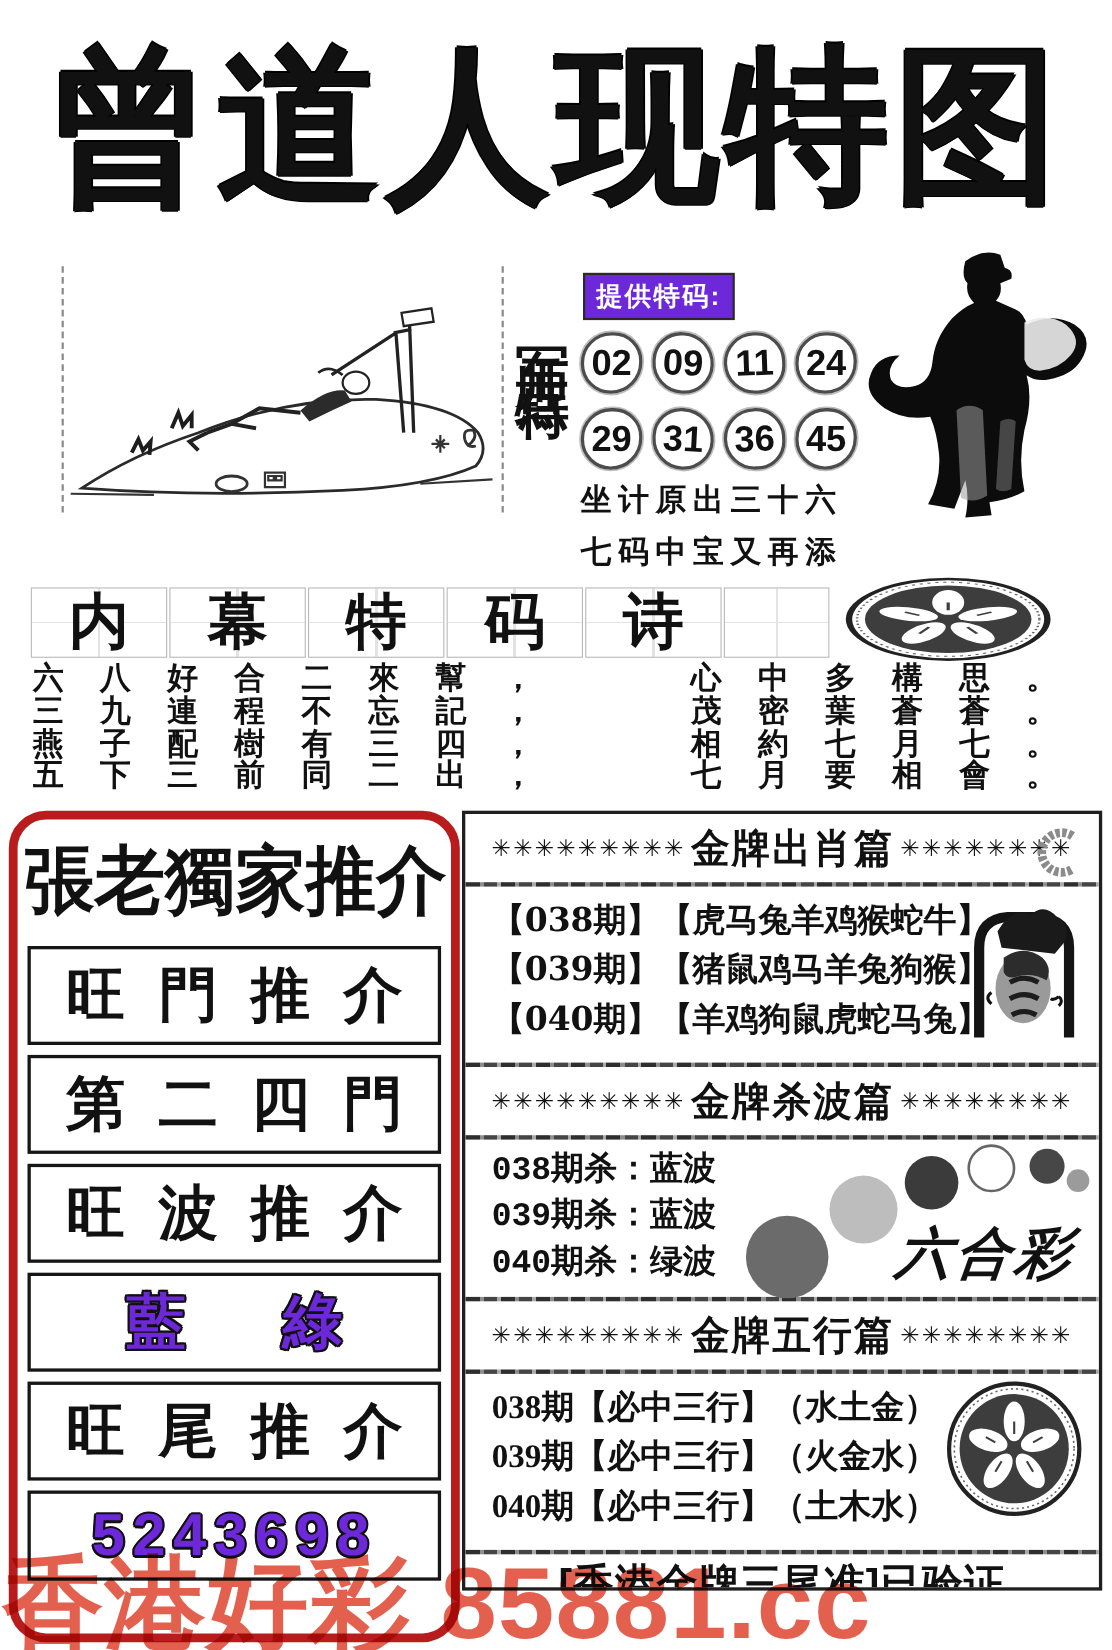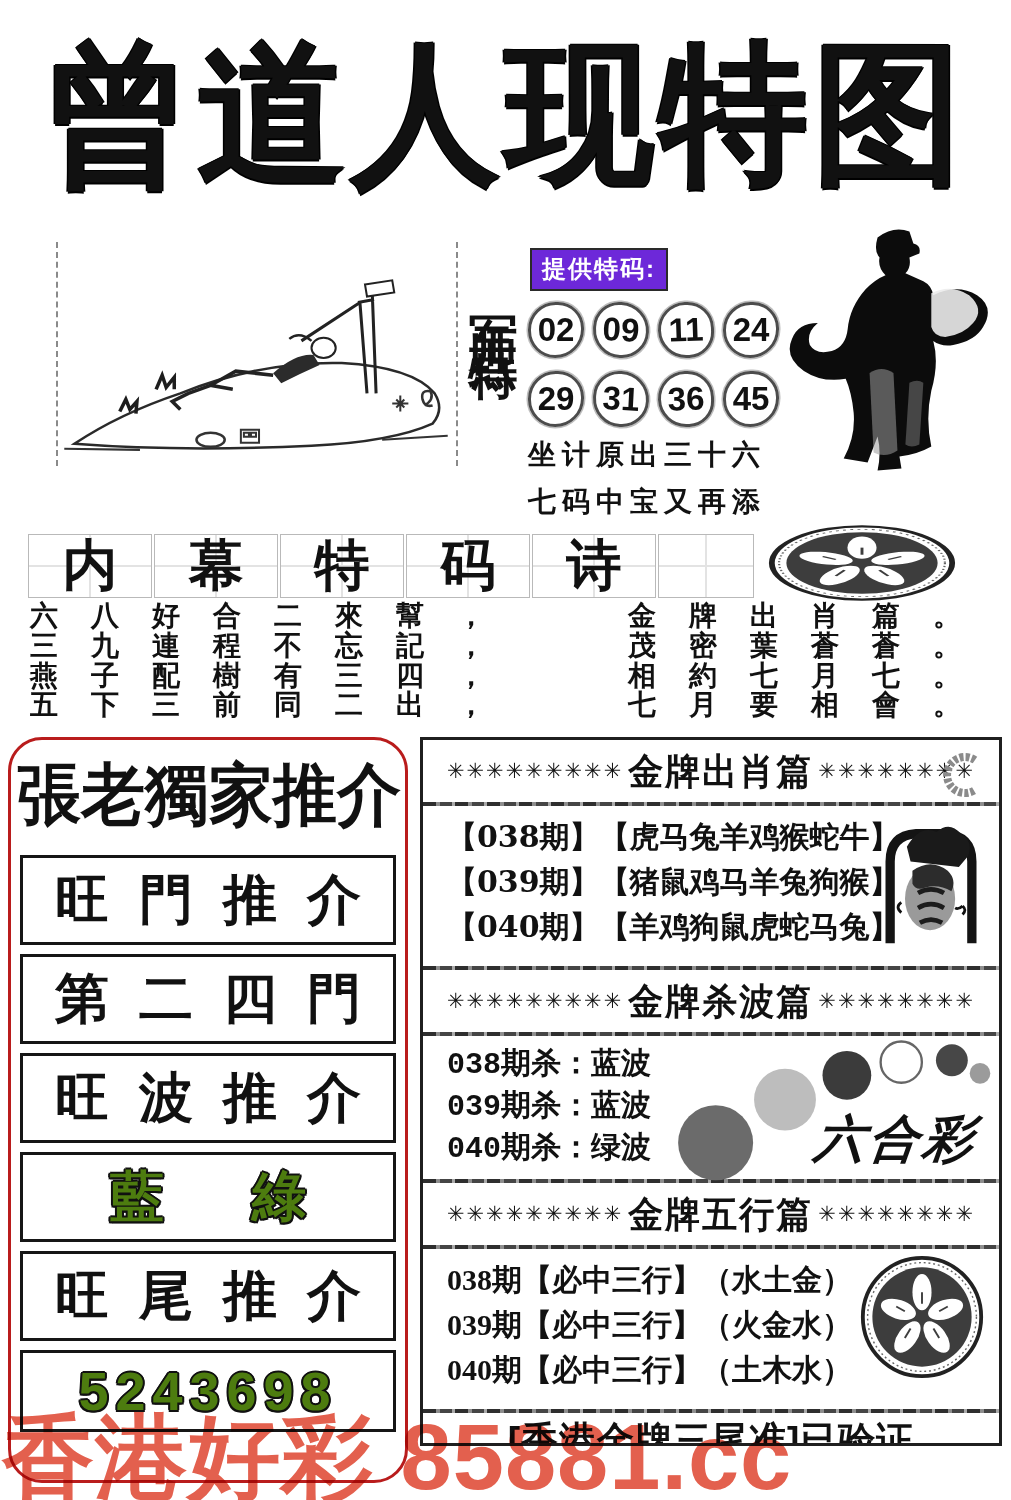--- a/index.html
+++ b/index.html
@@ -39,27 +39,27 @@
              background-image:linear-gradient(to right,transparent 49%,#e3e3e3 49%,#e3e3e3 51%,transparent 51%),
                               linear-gradient(to bottom,transparent 49%,#e3e3e3 49%,#e3e3e3 51%,transparent 51%);}
   .poem-cell.empty{width:94px;}
   .poem-flower{position:absolute;left:766px;top:524px;}
   .poem-lines{position:absolute;left:30px;top:601px;width:964px;}
   .poem-line{display:flex;justify-content:space-between;font-size:28px;font-weight:700;
              letter-spacing:33px;line-height:29.8px;white-space:nowrap;}
 
   
   .left-panel{position:absolute;left:8px;top:737px;width:382px;height:732px;
-              border:3px solid #b91c1c;border-radius:34px;padding:4px 6px;box-sizing:content-box;}
+              border:8px solid #b91c1c;border-radius:34px;padding:4px 6px;box-sizing:content-box;}
   .lp-header{font-family:"Liberation Sans",sans-serif;font-weight:900;font-size:64px;
              text-align:center;height:102px;line-height:102px;letter-spacing:0;transform:scaleY(1.06);white-space:nowrap;}
   .lp-box{border:3px solid #161616;height:84px;margin:9px 3px;display:flex;align-items:center;justify-content:center;
           font-size:54px;font-weight:700;letter-spacing:30px;padding-left:30px;white-space:nowrap;overflow:hidden;}
   .lp-box.wide2{letter-spacing:88px;padding-left:88px;}
-  .outline-text{color:#4d7c0f;
+  .outline-text{color:#6d28d9;
       text-shadow:2px 0 #111,-2px 0 #111,0 2px #111,0 -2px #111,
                   1.5px 1.5px #111,-1.5px -1.5px #111,1.5px -1.5px #111,-1.5px 1.5px #111;}
   .lp-code{border:3px solid #161616;height:76px;margin:9px 3px;display:flex;align-items:center;justify-content:center;
            font-family:"Liberation Sans",sans-serif;font-weight:900;font-size:54px;letter-spacing:7px;}
 
   .right-panel{position:absolute;left:420px;top:737px;width:576px;height:703px;
                border:3px solid #1f1f1f;display:flex;flex-direction:column;overflow:hidden;}
   .rough-hr{height:4px;flex:none;
             background:repeating-linear-gradient(90deg,#2e2e2e 0 13px,#8d8d8d 13px 17px,#454545 17px 29px,#a9a9a9 29px 32px);}
   .rp-head{height:62px;flex:none;display:flex;align-items:center;justify-content:center;white-space:nowrap;}
@@ -173,21 +173,21 @@
   </div>
   <div class="poem-flower">
     <svg width="192" height="78" viewBox="0 0 132 132" preserveAspectRatio="none">
         <use href="#flower"></use>
       </svg>
   </div>
 
   <div class="poem-lines">
     <div class="poem-line">
       <span>六八好合二來幫，</span>
-        <span>金牌出肖篇。</span>
+        <span>心中多構思。</span>
     </div>
     <div class="poem-line">
       <span>三九連程不忘記，</span>
         <span>茂密葉蒼蒼。</span>
     </div>
     <div class="poem-line">
       <span>燕子配樹有三四，</span>
         <span>相約七月七。</span>
     </div>
     <div class="poem-line">

